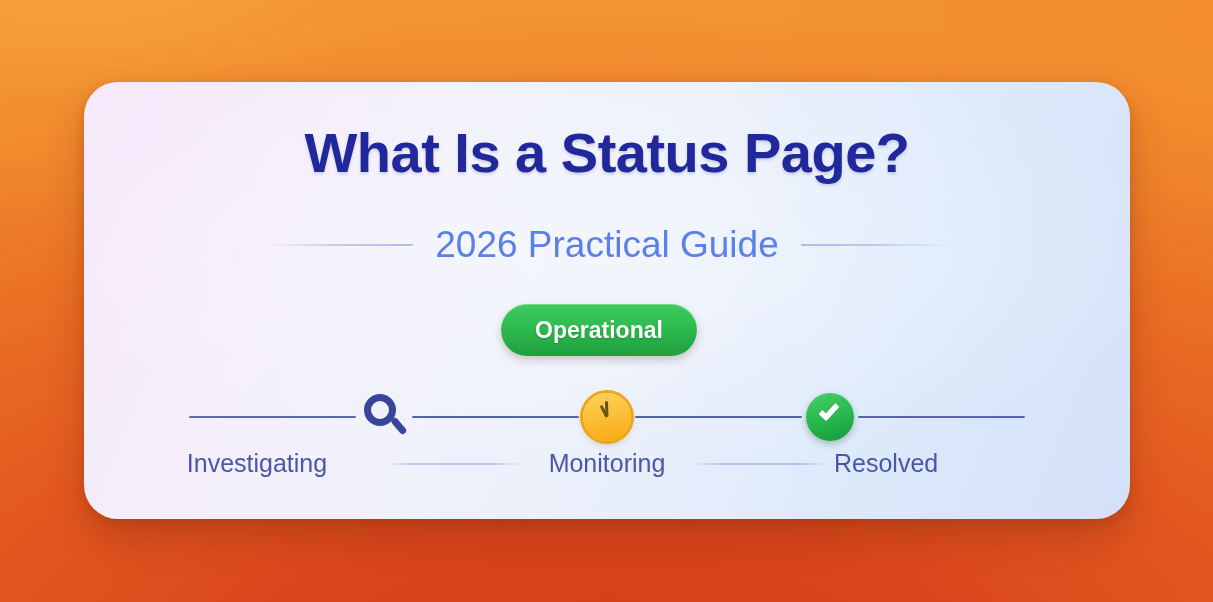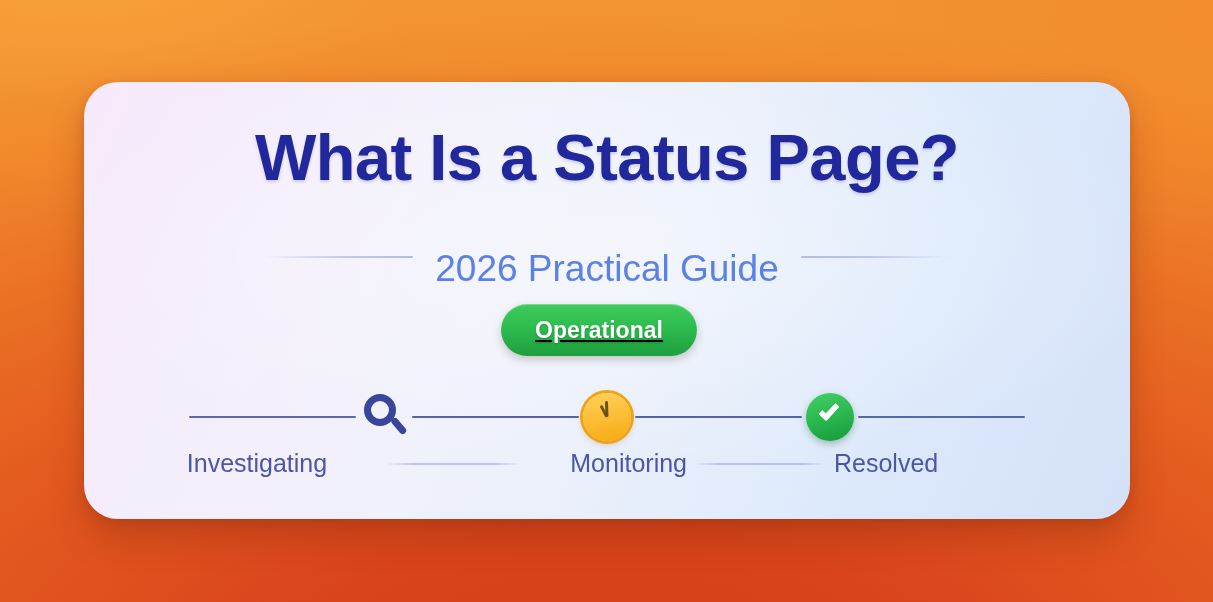--- a/index.html
+++ b/index.html
@@ -53,21 +53,21 @@
     background:radial-gradient(ellipse 80% 70% at 50% 40%, rgba(255,255,255,0.40) 0%, rgba(255,255,255,0) 70%);
     pointer-events:none;
   }
   #card-inner { position:relative; z-index:2; width:100%; height:100%; }
 
   
   .title {
     position:absolute;
     left:0; right:0; top:38px;
     text-align:center;
-    font-size:65px;
+    font-size:56px;
     font-weight:bold;
     letter-spacing:-0.5px;
     color:#21289b;
     text-shadow:0 2px 3px rgba(40,40,130,0.18);
     white-space:nowrap;
   }
 
   
   .subtitle-row {
     position:absolute;
@@ -83,32 +83,30 @@
     background:linear-gradient(90deg, rgba(150,165,225,0) 0%, rgba(150,165,225,0.55) 55%, rgba(150,165,225,0.70) 100%);
   }
   .sub-rule.right {
     background:linear-gradient(90deg, rgba(150,165,225,0.70) 0%, rgba(150,165,225,0.55) 45%, rgba(150,165,225,0) 100%);
   }
   .subtitle {
     font-size:37px;
     font-weight:normal;
     color:#5b80e8;
     white-space:nowrap;
-    margin-top:24px;
   }
 
   
   .badges {
     position:absolute;
     left:0; right:16px; top:222px;
     display:flex;
     justify-content:center;
     align-items:center;
     gap:24px;
-    text-decoration:underline;
   }
   .badge {
     height:52px;
     border-radius:26px;
     display:flex;
     align-items:center;
     justify-content:center;
     padding:0 34px;
     font-size:23px;
     font-weight:bold;
@@ -224,21 +222,21 @@
     align-items:center;
     justify-content:center;
   }
   .tl-label {
     font-size:25px;
     color:#4c56a8;
     white-space:nowrap;
     flex:0 0 auto;
   }
   .tl-label.first { width:246px; text-align:center; }
-  .tl-label.mid   { width:160px; text-align:right; }
+  .tl-label.mid   { width:160px; text-align:center; }
   .tl-label.last  { width:246px; text-align:left; }
   .lbl-rule {
     flex:1 1 auto;
     height:2px;
     border-radius:2px;
     background:linear-gradient(90deg, rgba(150,160,215,0) 0%, rgba(150,160,215,0.55) 20%, rgba(150,160,215,0.55) 80%, rgba(150,160,215,0) 100%);
     margin:0 6px;
   }
 </style>
 </head>

